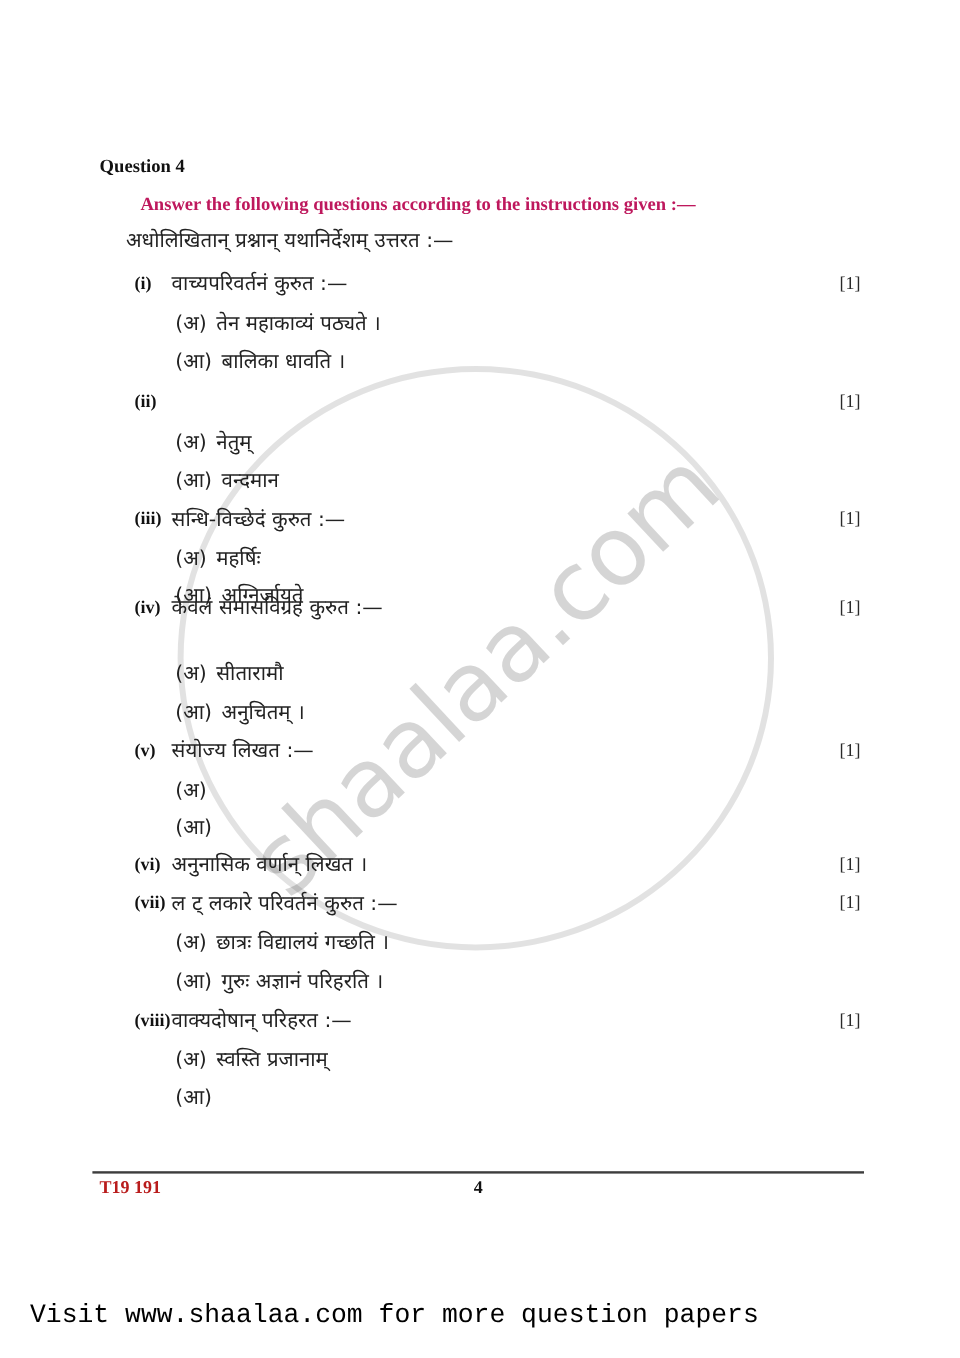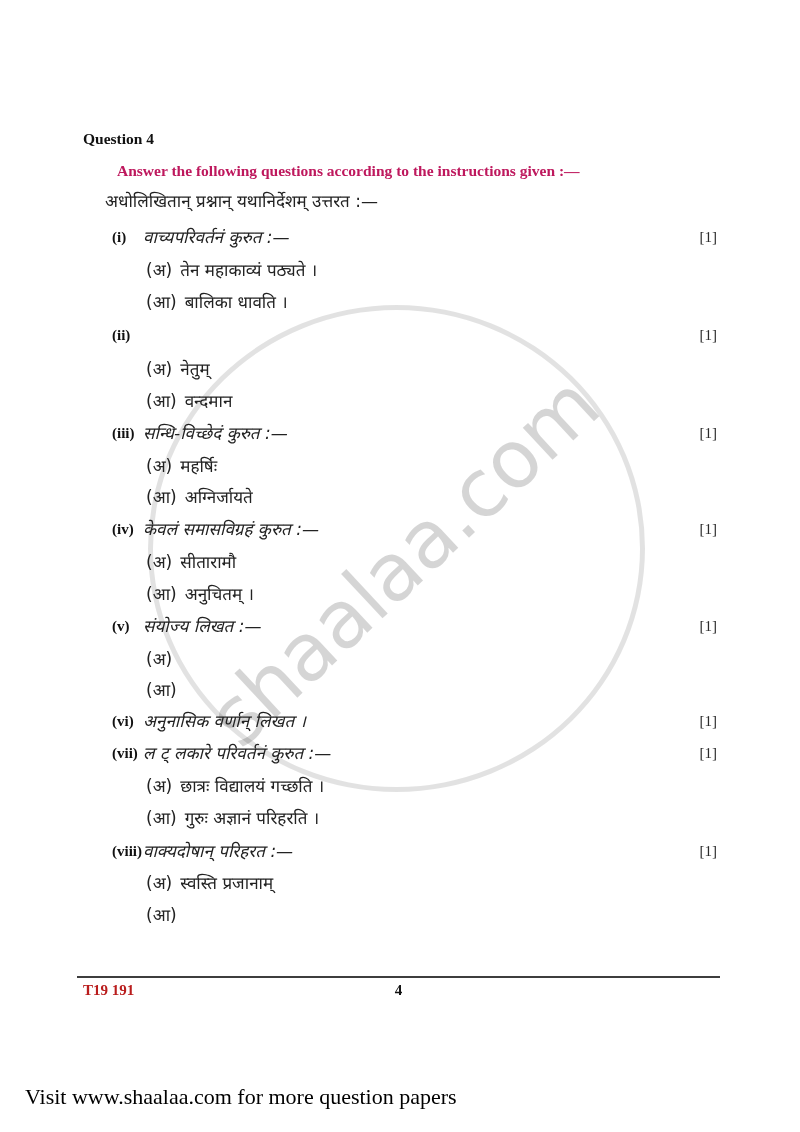--- a/index.html
+++ b/index.html
@@ -31,21 +31,21 @@
   .qrow {
     position: absolute; left: 112px; right: 83px;
     display: flex; align-items: flex-start;
     font-size: 17px; line-height: 21px; color: #222;
   }
   .qnum {
     font-family: "Liberation Serif", "DejaVu Serif", serif;
     font-weight: 700; font-size: 15px; line-height: 21px;
     min-width: 31px; color: #111; flex: 0 0 auto;
   }
-  .qtext { flex: 0 1 auto; font-style: italic; }
+  .qtext { flex: 0 1 auto; }
   .marks {
     margin-left: auto; flex: 0 0 auto;
     font-family: "Liberation Serif", "DejaVu Serif", serif;
     font-size: 15px; line-height: 21px; color: #2a2a2a;
     padding-left: 12px;
   }
   .srow {
     position: absolute; left: 146px; right: 90px;
     display: flex; align-items: flex-start; gap: 8px;
     font-size: 17px; line-height: 21px; color: #222;
@@ -77,21 +77,21 @@
   .footer-code {
     position: absolute; left: 83px; top: 982px;
     font-size: 15px; font-weight: 700; color: #b91c1c;
   }
   .footer-page {
     position: absolute; left: 77px; right: 80px; top: 982px;
     text-align: center; font-size: 15px; font-weight: 700; color: #111;
   }
   .promo {
     position: absolute; left: 25px; top: 1084px;
-    font-family: Liberation Serif, serif;
+    font-family: Liberation Mono, monospace;
     font-size: 22px; color: #000;
   }
 </style>
 </head>
 <body>
 
 <div class="page">
 
   <div class="wm-ring"></div>
   <div class="wm-text">shaalaa.com</div>
@@ -136,21 +136,21 @@
     </div>
     <div class="srow" style="top:456px">
       <span class="dev">(अ)</span>
       <span class="dev">महर्षिः</span>
     </div>
     <div class="srow" style="top:487px">
       <span class="dev">(आ)</span>
       <span class="dev">अग्निर्जायते</span>
     </div>
 
-    <div class="qrow" style="top:519px">
+    <div class="qrow" style="top:497px">
       <span class="qnum">(iv)</span>
       <span class="qtext dev">केवलं समासविग्रहं कुरुत :—</span>
       <span class="marks">[1]</span>
     </div>
     <div class="srow" style="top:552px">
       <span class="dev">(अ)</span>
       <span class="dev">सीतारामौ</span>
     </div>
     <div class="srow" style="top:584px">
       <span class="dev">(आ)</span>

